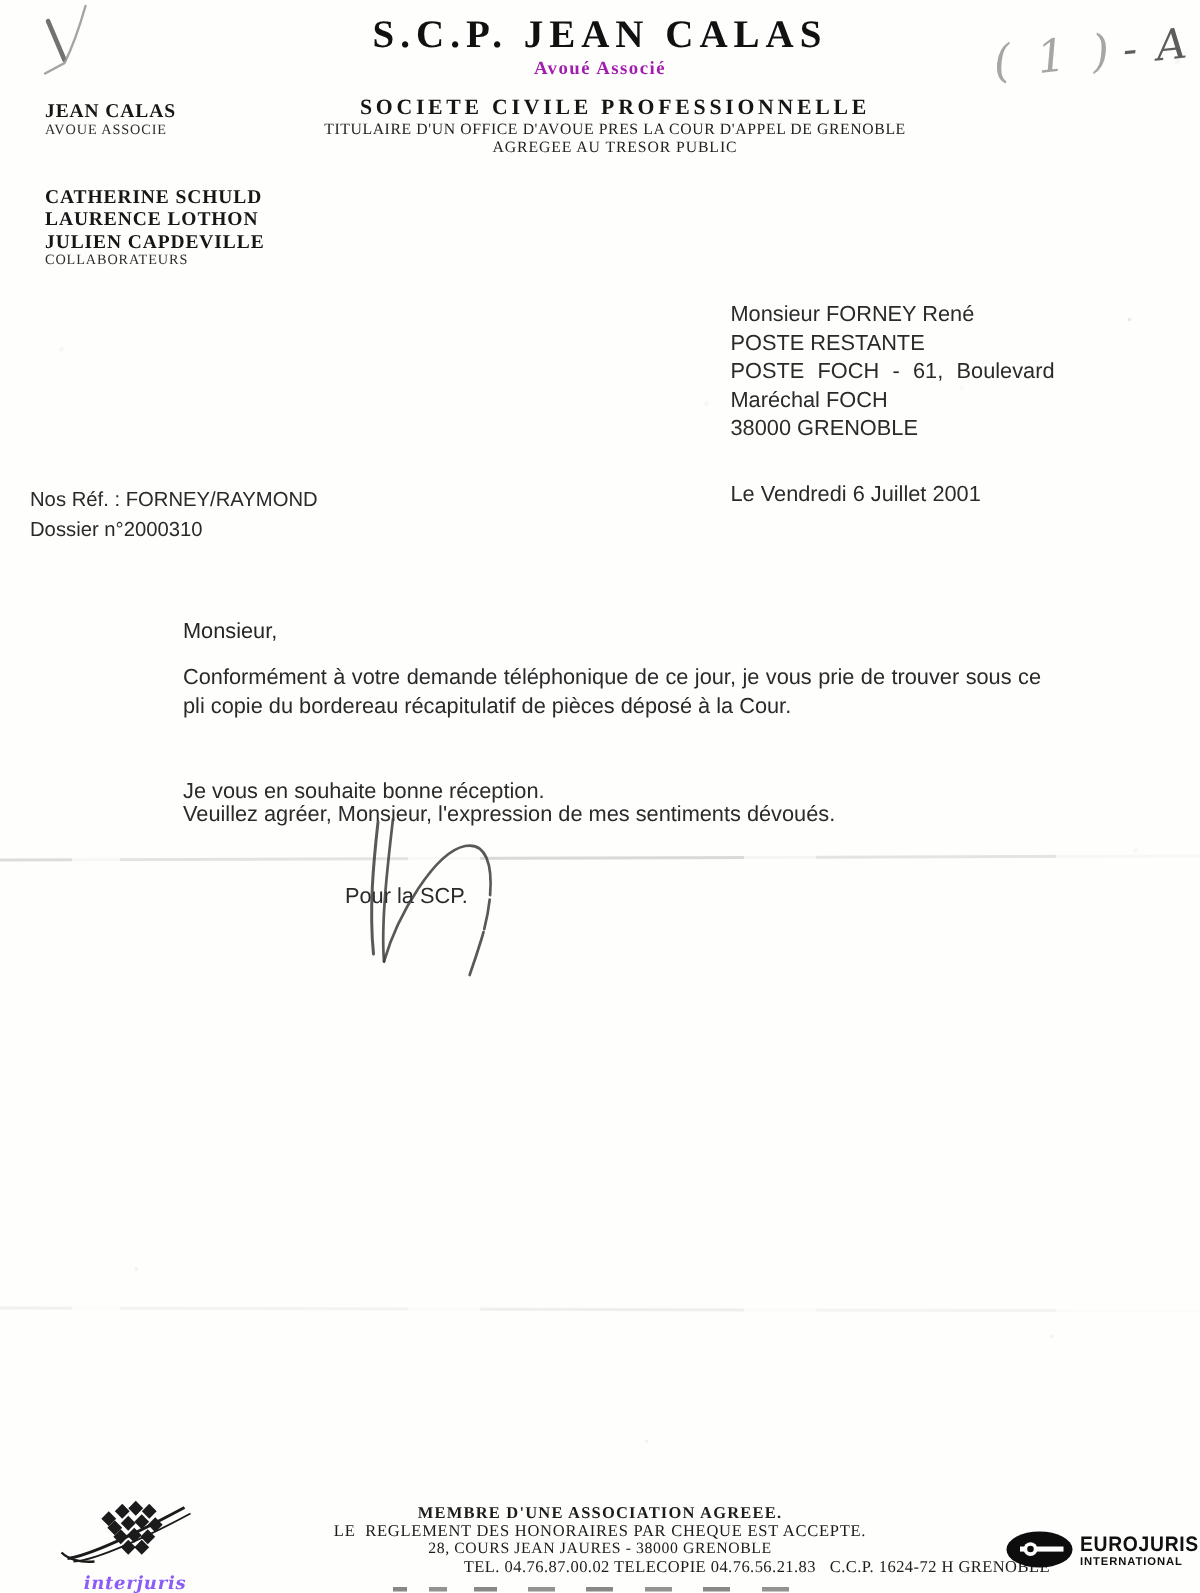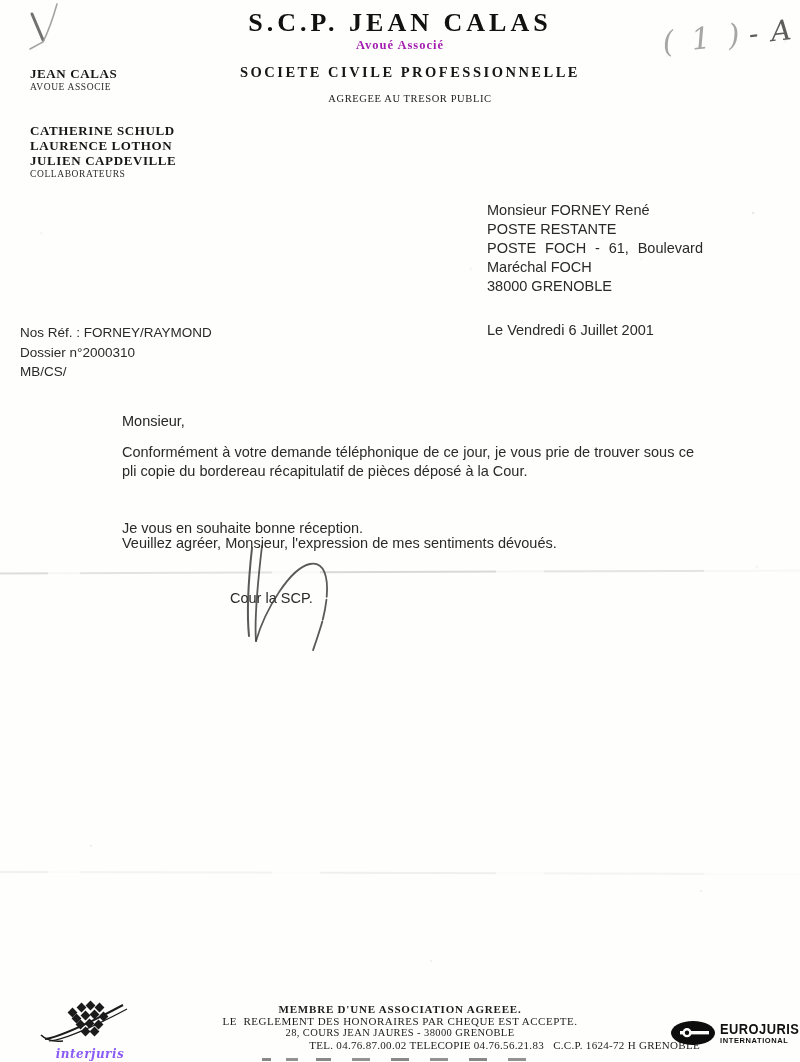--- a/index.html
+++ b/index.html
@@ -160,20 +160,21 @@
   </svg>
 
   <div class="annot-tr">
     <span class="mark">( 1 )</span>
     <span class="letter">- A</span>
   </div>
 
   <div class="firm-name">S.C.P. JEAN CALAS</div>
   <div class="firm-subtitle">Avoué Associé</div>
   <div class="org-line1">SOCIETE CIVILE PROFESSIONNELLE</div>
+  <div class="org-line2">TITULAIRE D'UN OFFICE D'AVOUE PRES LA COUR D'APPEL DE GRENOBLE</div>
   <div class="org-line3">AGREGEE AU TRESOR PUBLIC</div>
 
   <div class="staff">
     <div class="name">JEAN CALAS</div>
     <div class="role">AVOUE ASSOCIE</div>
     <div class="gap"></div>
     <div class="name">CATHERINE SCHULD</div>
     <div class="name">LAURENCE LOTHON</div>
     <div class="name">JULIEN CAPDEVILLE</div>
     <div class="role">COLLABORATEURS</div>
@@ -185,31 +186,30 @@
     <div class="justify">POSTE FOCH - 61, Boulevard</div>
     <div>Maréchal FOCH</div>
     <div>38000 GRENOBLE</div>
   </div>
 
   <div class="date-line">Le Vendredi 6 Juillet 2001</div>
 
   <div class="refs">
     <div>Nos Réf. : FORNEY/RAYMOND</div>
     <div>Dossier n°2000310</div>
-    <div>MB/CS/</div>
   </div>
 
   <div class="salutation">Monsieur,</div>
   <div class="para1">Conformément à votre demande téléphonique de ce jour, je vous prie de trouver sous ce pli copie du bordereau récapitulatif de pièces déposé à la Cour.</div>
   <div class="para2">Je vous en souhaite bonne réception.</div>
   <div class="closing">Veuillez agréer, Monsieur, l'expression de mes sentiments dévoués.</div>
 
   <div class="fold fold1"></div>
 
-  <div class="sig-line">Cour la SCP.</div>
+  <div class="sig-line">Pour la SCP.</div>
 
   <svg class="sig-svg" width="115" height="170" viewBox="0 0 115 170">
     <path d="M17,8 C14,35 11,66 14,96" stroke="#3c3c3c" stroke-width="2" fill="none" stroke-linecap="round" opacity="0.85"></path>
     <path d="M27,6 C23,40 19,76 21,101" stroke="#3c3c3c" stroke-width="1.8" fill="none" stroke-linecap="round" opacity="0.85"></path>
     <path d="M21,101 C30,70 55,28 75,24 C96,20 95,56 86,86 C78,112 70,132 62,154" stroke="#3c3c3c" stroke-width="1.8" fill="none" stroke-linecap="round" stroke-dasharray="140 3 20 2 30" opacity="0.85"></path>
   </svg>
 
   <div class="fold fold2"></div>
 
   <div class="speckles"></div>

